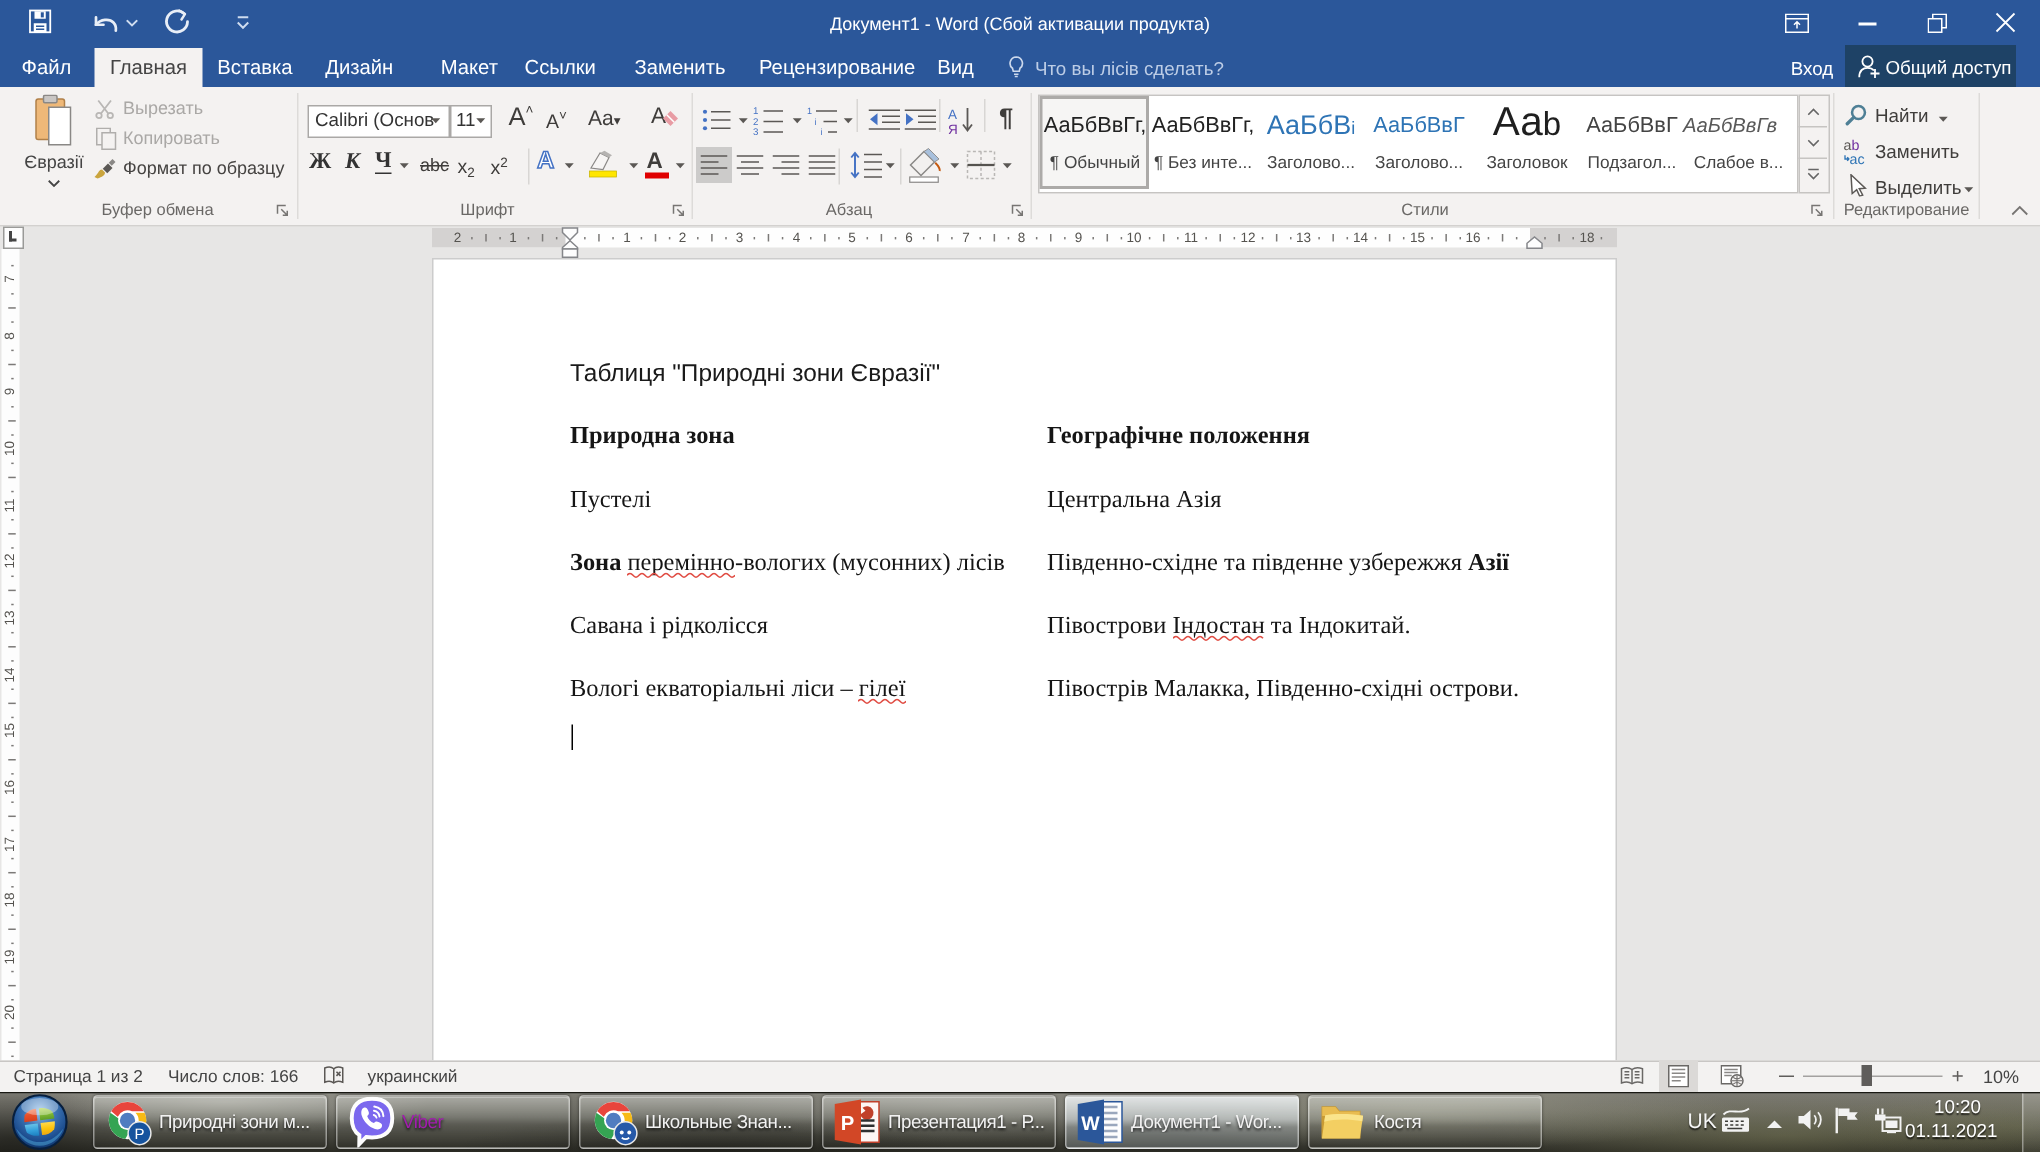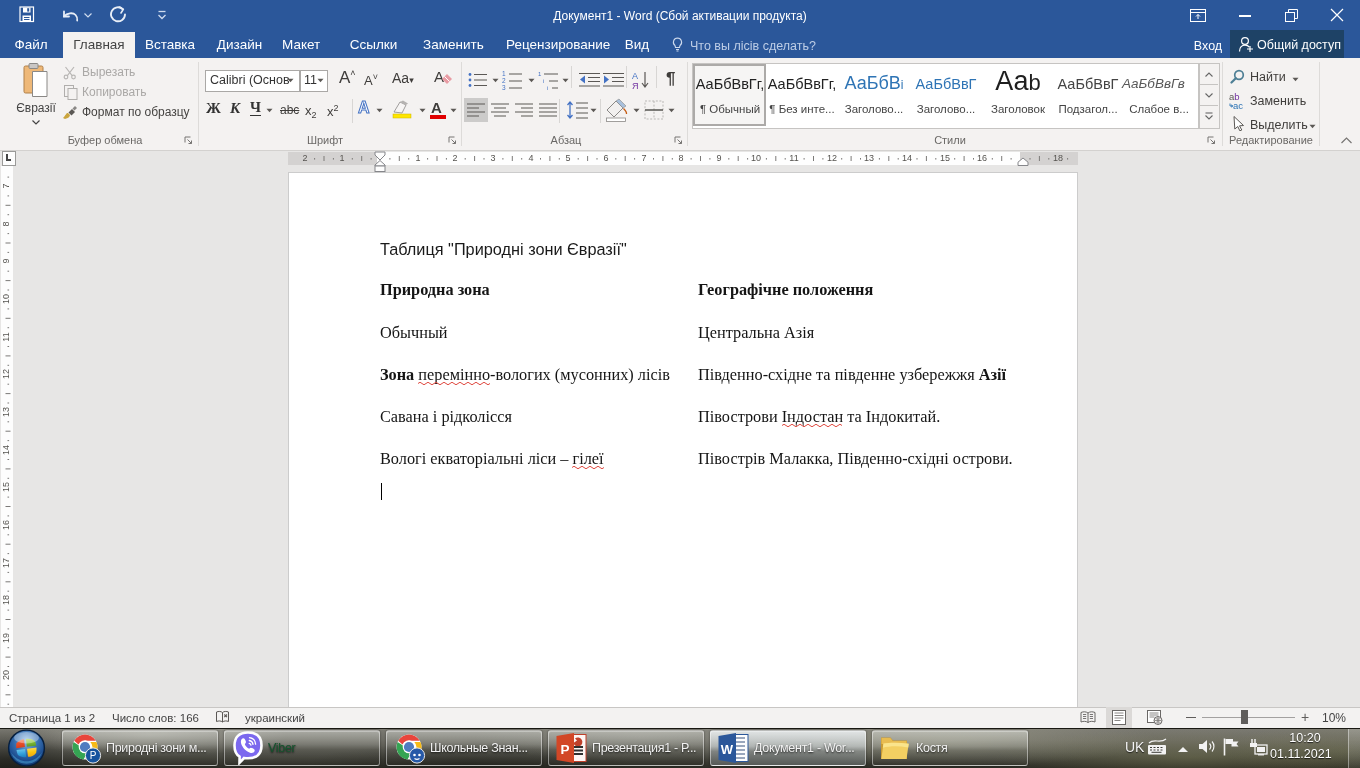--- a/index.html
+++ b/index.html
@@ -45,21 +45,21 @@
   </svg>
 <svg class="a" style="left:1330px;top:8px" width="14" height="14" viewBox="0 0 14 14" stroke="#fff" stroke-width="1.2">
     <path d="M1 1 L13 13 M13 1 L1 13"></path>
   </svg>
 
 <div class="a" style="left:63px;top:32px;width:72px;height:26px;background:#f4f2f1"></div>
 <div class="a tx" style="left:8px;top:37px;width:46px;text-align:center;font-size:13.5px;color:#fff">Файл</div>
 <div class="a tx" style="left:63px;top:37px;width:72px;text-align:center;font-size:13.5px;color:#444">Главная</div>
 <div class="a tx" style="left:141px;top:37px;width:58px;text-align:center;font-size:13.5px;color:#fff">Вставка</div>
 <div class="a tx" style="left:212px;top:37px;width:55px;text-align:center;font-size:13.5px;color:#fff">Дизайн</div>
-<div class="a tx" style="left:282px;top:37px;width:50px;text-align:left;font-size:13.5px;color:#fff">Макет</div>
+<div class="a tx" style="left:282px;top:37px;width:50px;text-align:right;font-size:13.5px;color:#fff">Макет</div>
 <div class="a tx" style="left:348px;top:37px;width:51px;text-align:center;font-size:13.5px;color:#fff">Ссылки</div>
 <div class="a tx" style="left:423px;top:37px;width:58px;text-align:center;font-size:13.5px;color:#fff">Заменить</div>
 <div class="a tx" style="left:506px;top:37px;width:97px;text-align:center;font-size:13.5px;color:#fff">Рецензирование</div>
 <div class="a tx" style="left:622px;top:37px;width:30px;text-align:center;font-size:13.5px;color:#fff">Вид</div>
 <svg class="a" style="left:672px;top:37px" width="11" height="15" viewBox="0 0 11 15" fill="none" stroke="#cdd9ec" stroke-width="1.1">
 <path d="M5.5 1 A4.2 4.2 0 0 1 8 8.5 L7.5 10.5 H3.5 L3 8.5 A4.2 4.2 0 0 1 5.5 1 Z"></path>
     <path d="M4 12.5 h3 M4.5 14 h2"></path>
   </svg>
 <div class="a tx" style="left:690px;top:38.5px;font-size:12.5px;color:#bdcde6">Что вы лісів сделать?</div>
 <div class="a tx" style="left:1186px;top:39px;width:44px;text-align:center;font-size:12.5px;color:#fff">Вход</div>
@@ -485,21 +485,21 @@
 <div class="a tx" style="left:-3px;top:520px;width:18px;height:10px;font-size:9px;color:#55534f;text-align:center;transform:rotate(-90deg);line-height:10px">16</div>
 <div class="a tx" style="left:-3px;top:558px;width:18px;height:10px;font-size:9px;color:#55534f;text-align:center;transform:rotate(-90deg);line-height:10px">17</div>
 <div class="a tx" style="left:-3px;top:595px;width:18px;height:10px;font-size:9px;color:#55534f;text-align:center;transform:rotate(-90deg);line-height:10px">18</div>
 <div class="a tx" style="left:-3px;top:633px;width:18px;height:10px;font-size:9px;color:#55534f;text-align:center;transform:rotate(-90deg);line-height:10px">19</div>
 <div class="a tx" style="left:-3px;top:670px;width:18px;height:10px;font-size:9px;color:#55534f;text-align:center;transform:rotate(-90deg);line-height:10px">20</div>
 
 <div class="a" style="left:288px;top:172px;width:790px;height:535px;background:#fff;border-left:1px solid #ccc;border-right:1px solid #ccc;border-top:1px solid #ccc;box-sizing:border-box"></div>
 <div class="a tx" style="left:380px;top:240px;font-size:16.3px;color:#1a1a1a">Таблиця "Природні зони Євразії"</div>
 <div class="a tx" style="left:380px;top:280px;font-family:'Liberation Serif',serif;font-size:16.3px;color:#151515"><b>Природна зона</b></div>
 <div class="a tx" style="left:698px;top:280px;font-family:'Liberation Serif',serif;font-size:16.3px;color:#151515"><b>Географічне положення</b></div>
-<div class="a tx" style="left:380px;top:323px;font-family:'Liberation Serif',serif;font-size:16.3px;color:#151515">Обычный</div>
+<div class="a tx" style="left:380px;top:323px;font-family:'Liberation Serif',serif;font-size:16.3px;color:#151515">Пустелі</div>
 <div class="a tx" style="left:698px;top:323px;font-family:'Liberation Serif',serif;font-size:16.3px;color:#151515">Центральна Азія</div>
 <div class="a tx" style="left:380px;top:365px;font-family:'Liberation Serif',serif;font-size:16.3px;color:#151515"><b>Зона</b> перемінно-вологих (мусонних) лісів</div>
 <div class="a tx" style="left:698px;top:365px;font-family:'Liberation Serif',serif;font-size:16.3px;color:#151515">Південно-східне та південне узбережжя <b>Азії</b></div>
 <div class="a tx" style="left:380px;top:407px;font-family:'Liberation Serif',serif;font-size:16.3px;color:#151515">Савана і рідколісся</div>
 <div class="a tx" style="left:698px;top:407px;font-family:'Liberation Serif',serif;font-size:16.3px;color:#151515">Півострови Індостан та Індокитай.</div>
 <div class="a tx" style="left:380px;top:449px;font-family:'Liberation Serif',serif;font-size:16.3px;color:#151515">Вологі екваторіальні ліси – гілеї</div>
 <div class="a tx" style="left:698px;top:449px;font-family:'Liberation Serif',serif;font-size:16.3px;color:#151515">Півострів Малакка, Південно-східні острови.</div>
 <div class="a" style="left:381px;top:483px;width:1px;height:17px;background:#000"></div>
 <svg class="a" style="left:418px;top:381px" width="72" height="5" viewBox="0 0 72 5">
     <path d="M0 2.5 q2 -2.5 4 0 q2 2.5 4 0 q2 -2.5 4 0 q2 2.5 4 0 q2 -2.5 4 0 q2 2.5 4 0 q2 -2.5 4 0 q2 2.5 4 0 q2 -2.5 4 0 q2 2.5 4 0 q2 -2.5 4 0 q2 2.5 4 0 q2 -2.5 4 0 q2 2.5 4 0 q2 -2.5 4 0 q2 2.5 4 0 q2 -2.5 4 0 q2 2.5 4 0" fill="none" stroke="#e04b42" stroke-width="1"></path>
@@ -548,21 +548,21 @@
 radial-gradient(230px 34px at 640px 8px, rgba(200,200,190,0.28), rgba(0,0,0,0) 72%),
 radial-gradient(220px 30px at 470px 36px, rgba(15,15,12,0.40), rgba(0,0,0,0) 75%),
 radial-gradient(300px 36px at 950px 12px, rgba(205,205,175,0.33), rgba(0,0,0,0) 70%),
 radial-gradient(260px 38px at 1190px 28px, rgba(150,150,95,0.30), rgba(0,0,0,0) 75%),
 radial-gradient(160px 40px at 1345px 22px, rgba(140,140,85,0.25), rgba(0,0,0,0) 75%),
 radial-gradient(120px 40px at 8px 30px, rgba(0,0,0,0.35), rgba(0,0,0,0) 80%),
 linear-gradient(180deg,#7b7a72 0,#6a6961 30%,#4e4e46 62%,#2b2b24 100%);border-top:1px solid #191913;box-sizing:border-box"></div>
 <div class="a" style="left:62px;top:730px;width:156px;height:36px;border-radius:3px;border:1px solid rgba(255,255,255,0.45);box-sizing:border-box;background:linear-gradient(180deg, rgba(218,220,214,0.50) 0%, rgba(165,167,160,0.35) 40%, rgba(105,106,98,0.25) 55%, rgba(48,48,42,0.22) 100%);box-shadow:inset 0 1px 0 rgba(255,255,255,0.3), 0 0 2px rgba(0,0,0,0.5)"></div>
 <div class="a tx" style="left:106px;top:741px;font-size:12.5px;letter-spacing:-0.3px;width:108px;overflow:hidden;color:#f2f2f2;text-shadow:0 1px 2px rgba(0,0,0,0.75)">Природні зони м...</div>
 <div class="a" style="left:224px;top:730px;width:156px;height:36px;border-radius:3px;border:1px solid rgba(255,255,255,0.45);box-sizing:border-box;background:linear-gradient(180deg, rgba(218,220,214,0.50) 0%, rgba(165,167,160,0.35) 40%, rgba(105,106,98,0.25) 55%, rgba(48,48,42,0.22) 100%);box-shadow:inset 0 1px 0 rgba(255,255,255,0.3), 0 0 2px rgba(0,0,0,0.5)"></div>
-<div class="a tx" style="left:268px;top:741px;font-size:12.5px;letter-spacing:-0.3px;width:108px;overflow:hidden;color:#14532d;text-shadow:0 1px 2px rgba(0,0,0,0.75)">Viber</div>
+<div class="a tx" style="left:268px;top:741px;font-size:12.5px;letter-spacing:-0.3px;width:108px;overflow:hidden;color:#a21caf;text-shadow:0 1px 2px rgba(0,0,0,0.75)">Viber</div>
 <div class="a" style="left:386px;top:730px;width:156px;height:36px;border-radius:3px;border:1px solid rgba(255,255,255,0.45);box-sizing:border-box;background:linear-gradient(180deg, rgba(218,220,214,0.50) 0%, rgba(165,167,160,0.35) 40%, rgba(105,106,98,0.25) 55%, rgba(48,48,42,0.22) 100%);box-shadow:inset 0 1px 0 rgba(255,255,255,0.3), 0 0 2px rgba(0,0,0,0.5)"></div>
 <div class="a tx" style="left:430px;top:741px;font-size:12.5px;letter-spacing:-0.3px;width:108px;overflow:hidden;color:#f2f2f2;text-shadow:0 1px 2px rgba(0,0,0,0.75)">Школьные Знан...</div>
 <div class="a" style="left:548px;top:730px;width:156px;height:36px;border-radius:3px;border:1px solid rgba(255,255,255,0.45);box-sizing:border-box;background:linear-gradient(180deg, rgba(218,220,214,0.50) 0%, rgba(165,167,160,0.35) 40%, rgba(105,106,98,0.25) 55%, rgba(48,48,42,0.22) 100%);box-shadow:inset 0 1px 0 rgba(255,255,255,0.3), 0 0 2px rgba(0,0,0,0.5)"></div>
 <div class="a tx" style="left:592px;top:741px;font-size:12.5px;letter-spacing:-0.3px;width:108px;overflow:hidden;color:#f2f2f2;text-shadow:0 1px 2px rgba(0,0,0,0.75)">Презентация1 - Р...</div>
 <div class="a" style="left:710px;top:730px;width:156px;height:36px;border-radius:3px;border:1px solid rgba(255,255,255,0.45);box-sizing:border-box;background:linear-gradient(180deg, rgba(242,246,248,0.85) 0%, rgba(215,222,224,0.65) 45%, rgba(165,172,175,0.5) 60%, rgba(130,138,140,0.45) 100%);box-shadow:inset 0 1px 0 rgba(255,255,255,0.3), 0 0 2px rgba(0,0,0,0.5)"></div>
 <div class="a tx" style="left:754px;top:741px;font-size:12.5px;letter-spacing:-0.3px;width:108px;overflow:hidden;color:#f2f2f2;text-shadow:0 1px 2px rgba(0,0,0,0.75)">Документ1 - Wor...</div>
 <div class="a" style="left:872px;top:730px;width:156px;height:36px;border-radius:3px;border:1px solid rgba(255,255,255,0.45);box-sizing:border-box;background:linear-gradient(180deg, rgba(225,227,220,0.55) 0%, rgba(175,177,168,0.40) 45%, rgba(120,121,112,0.30) 58%, rgba(60,60,52,0.25) 100%);box-shadow:inset 0 1px 0 rgba(255,255,255,0.3), 0 0 2px rgba(0,0,0,0.5)"></div>
 <div class="a tx" style="left:916px;top:741px;font-size:12.5px;letter-spacing:-0.3px;width:108px;overflow:hidden;color:#f2f2f2;text-shadow:0 1px 2px rgba(0,0,0,0.75)">Костя</div>
 <svg class="a" style="left:70px;top:732px" width="32" height="32" viewBox="0 0 32 32">
 <circle cx="15" cy="15" r="12.5" fill="#fff"></circle>

